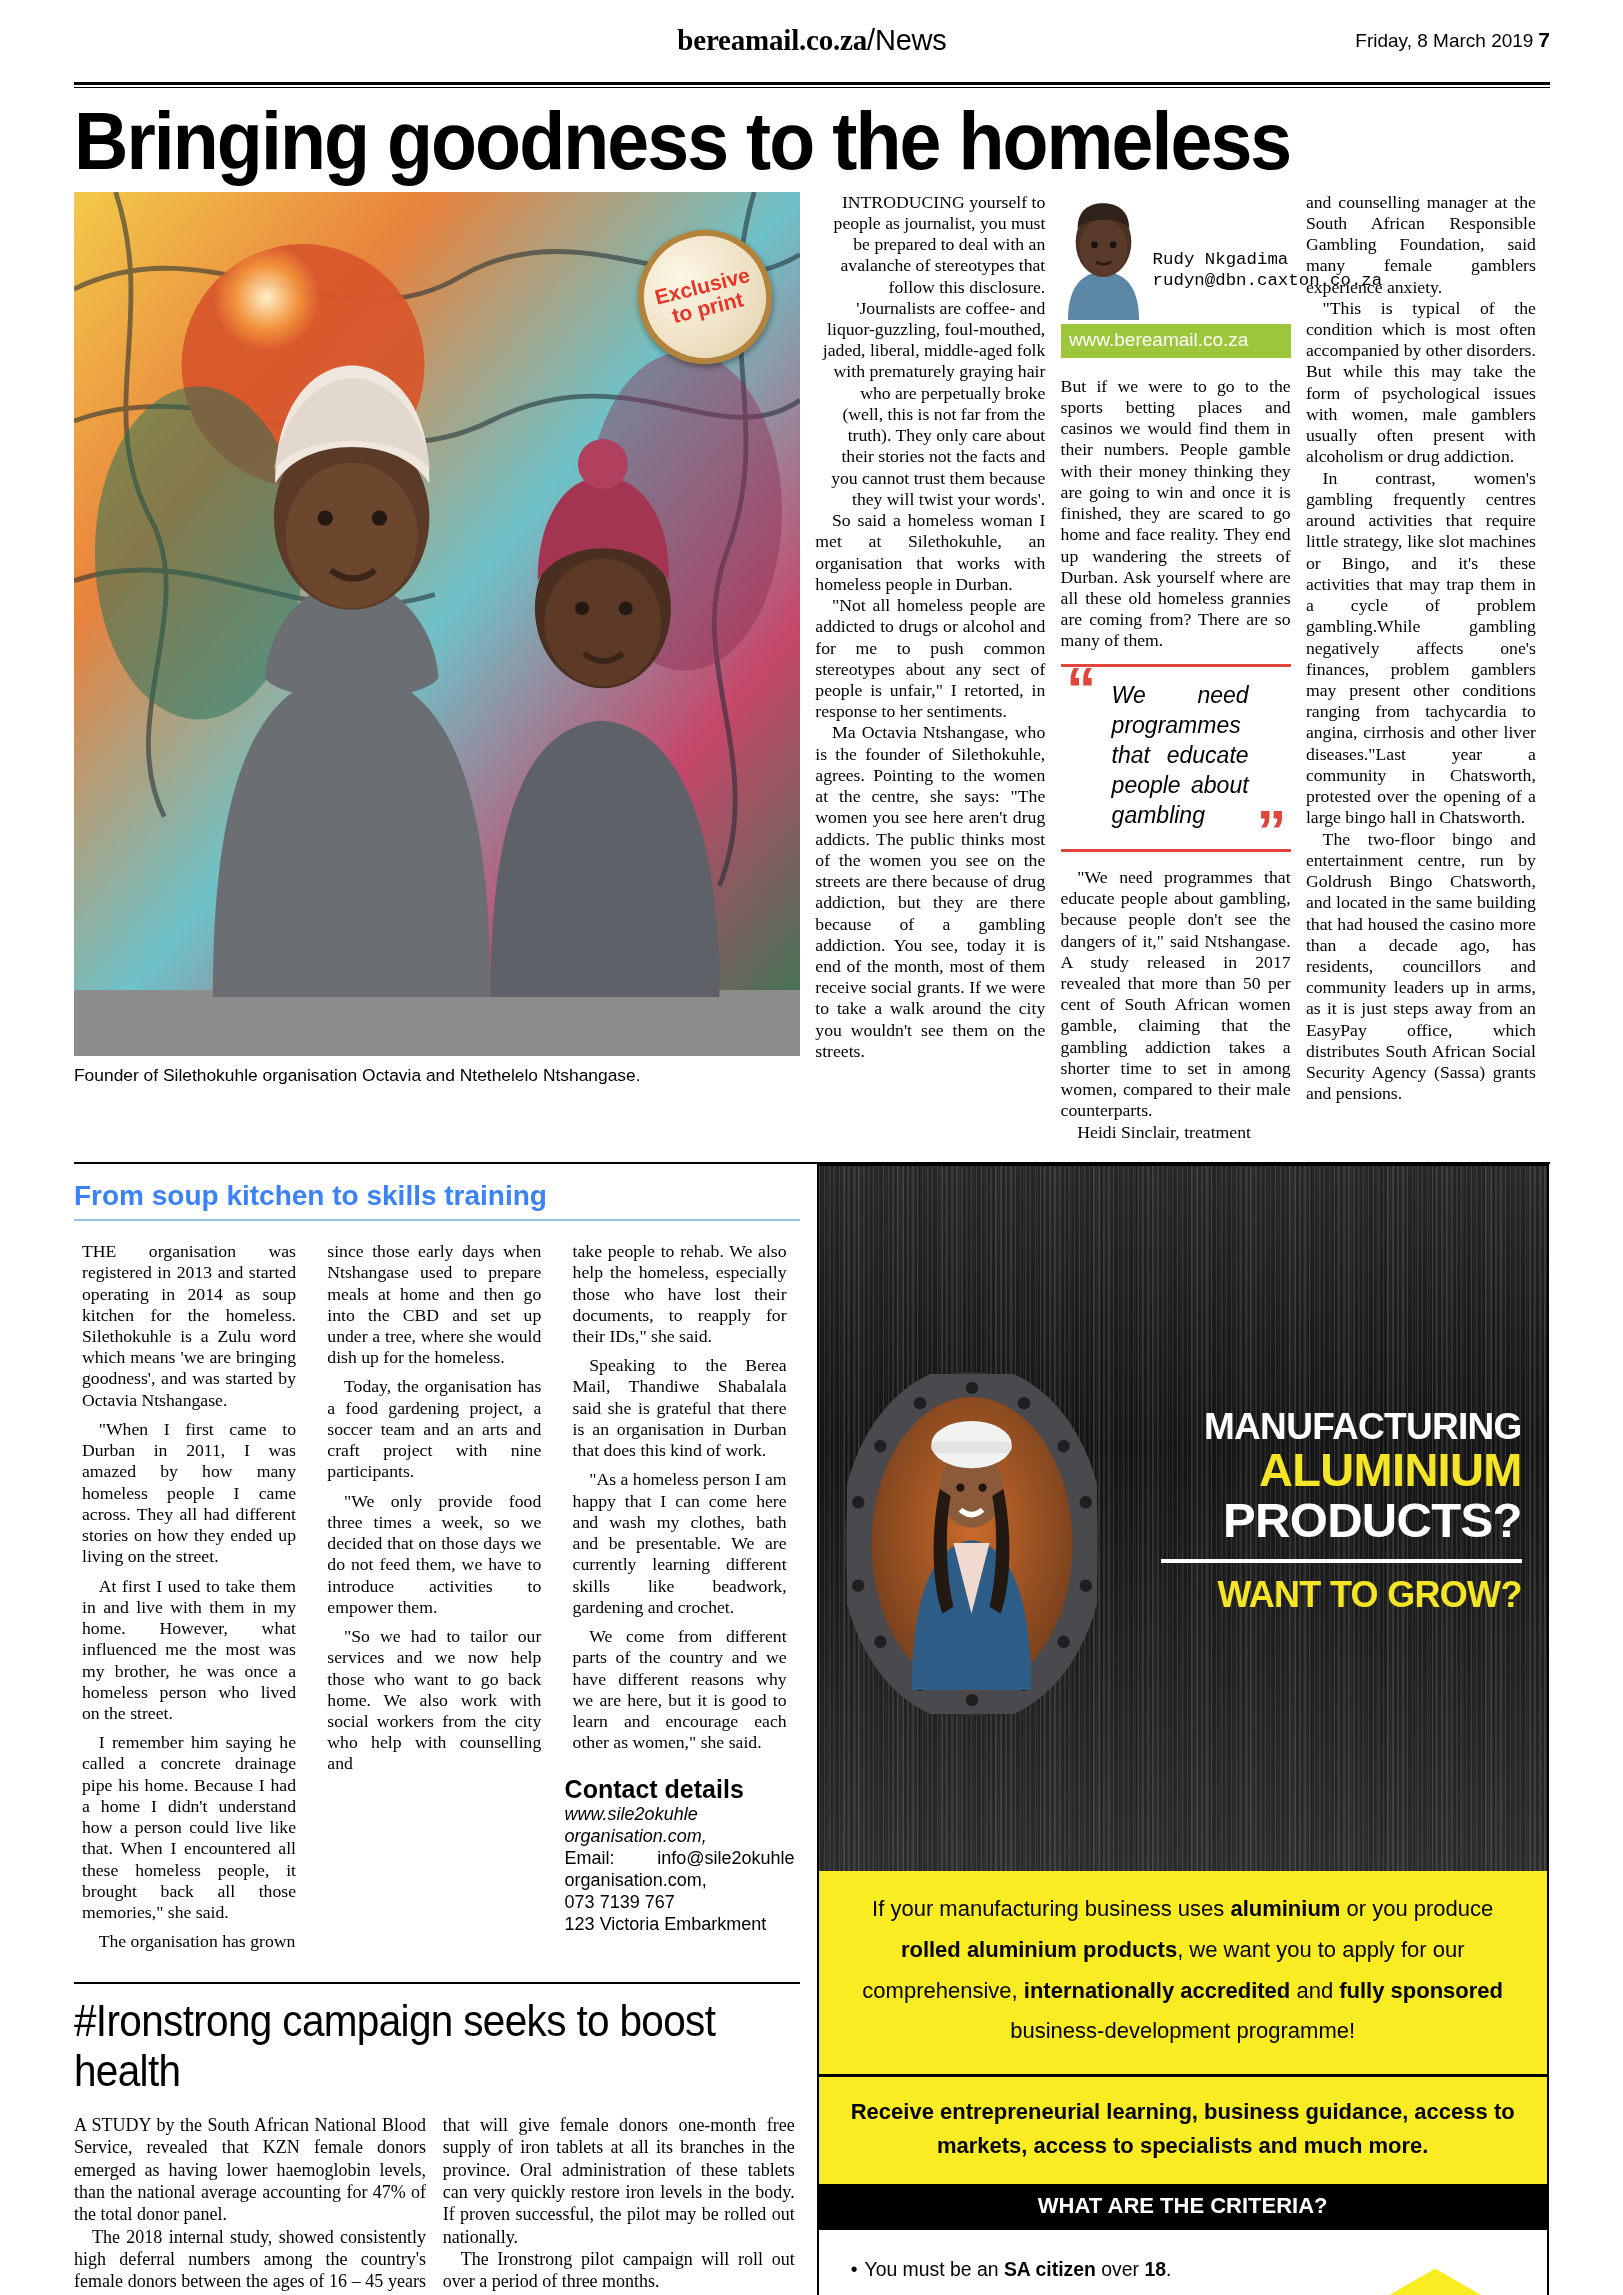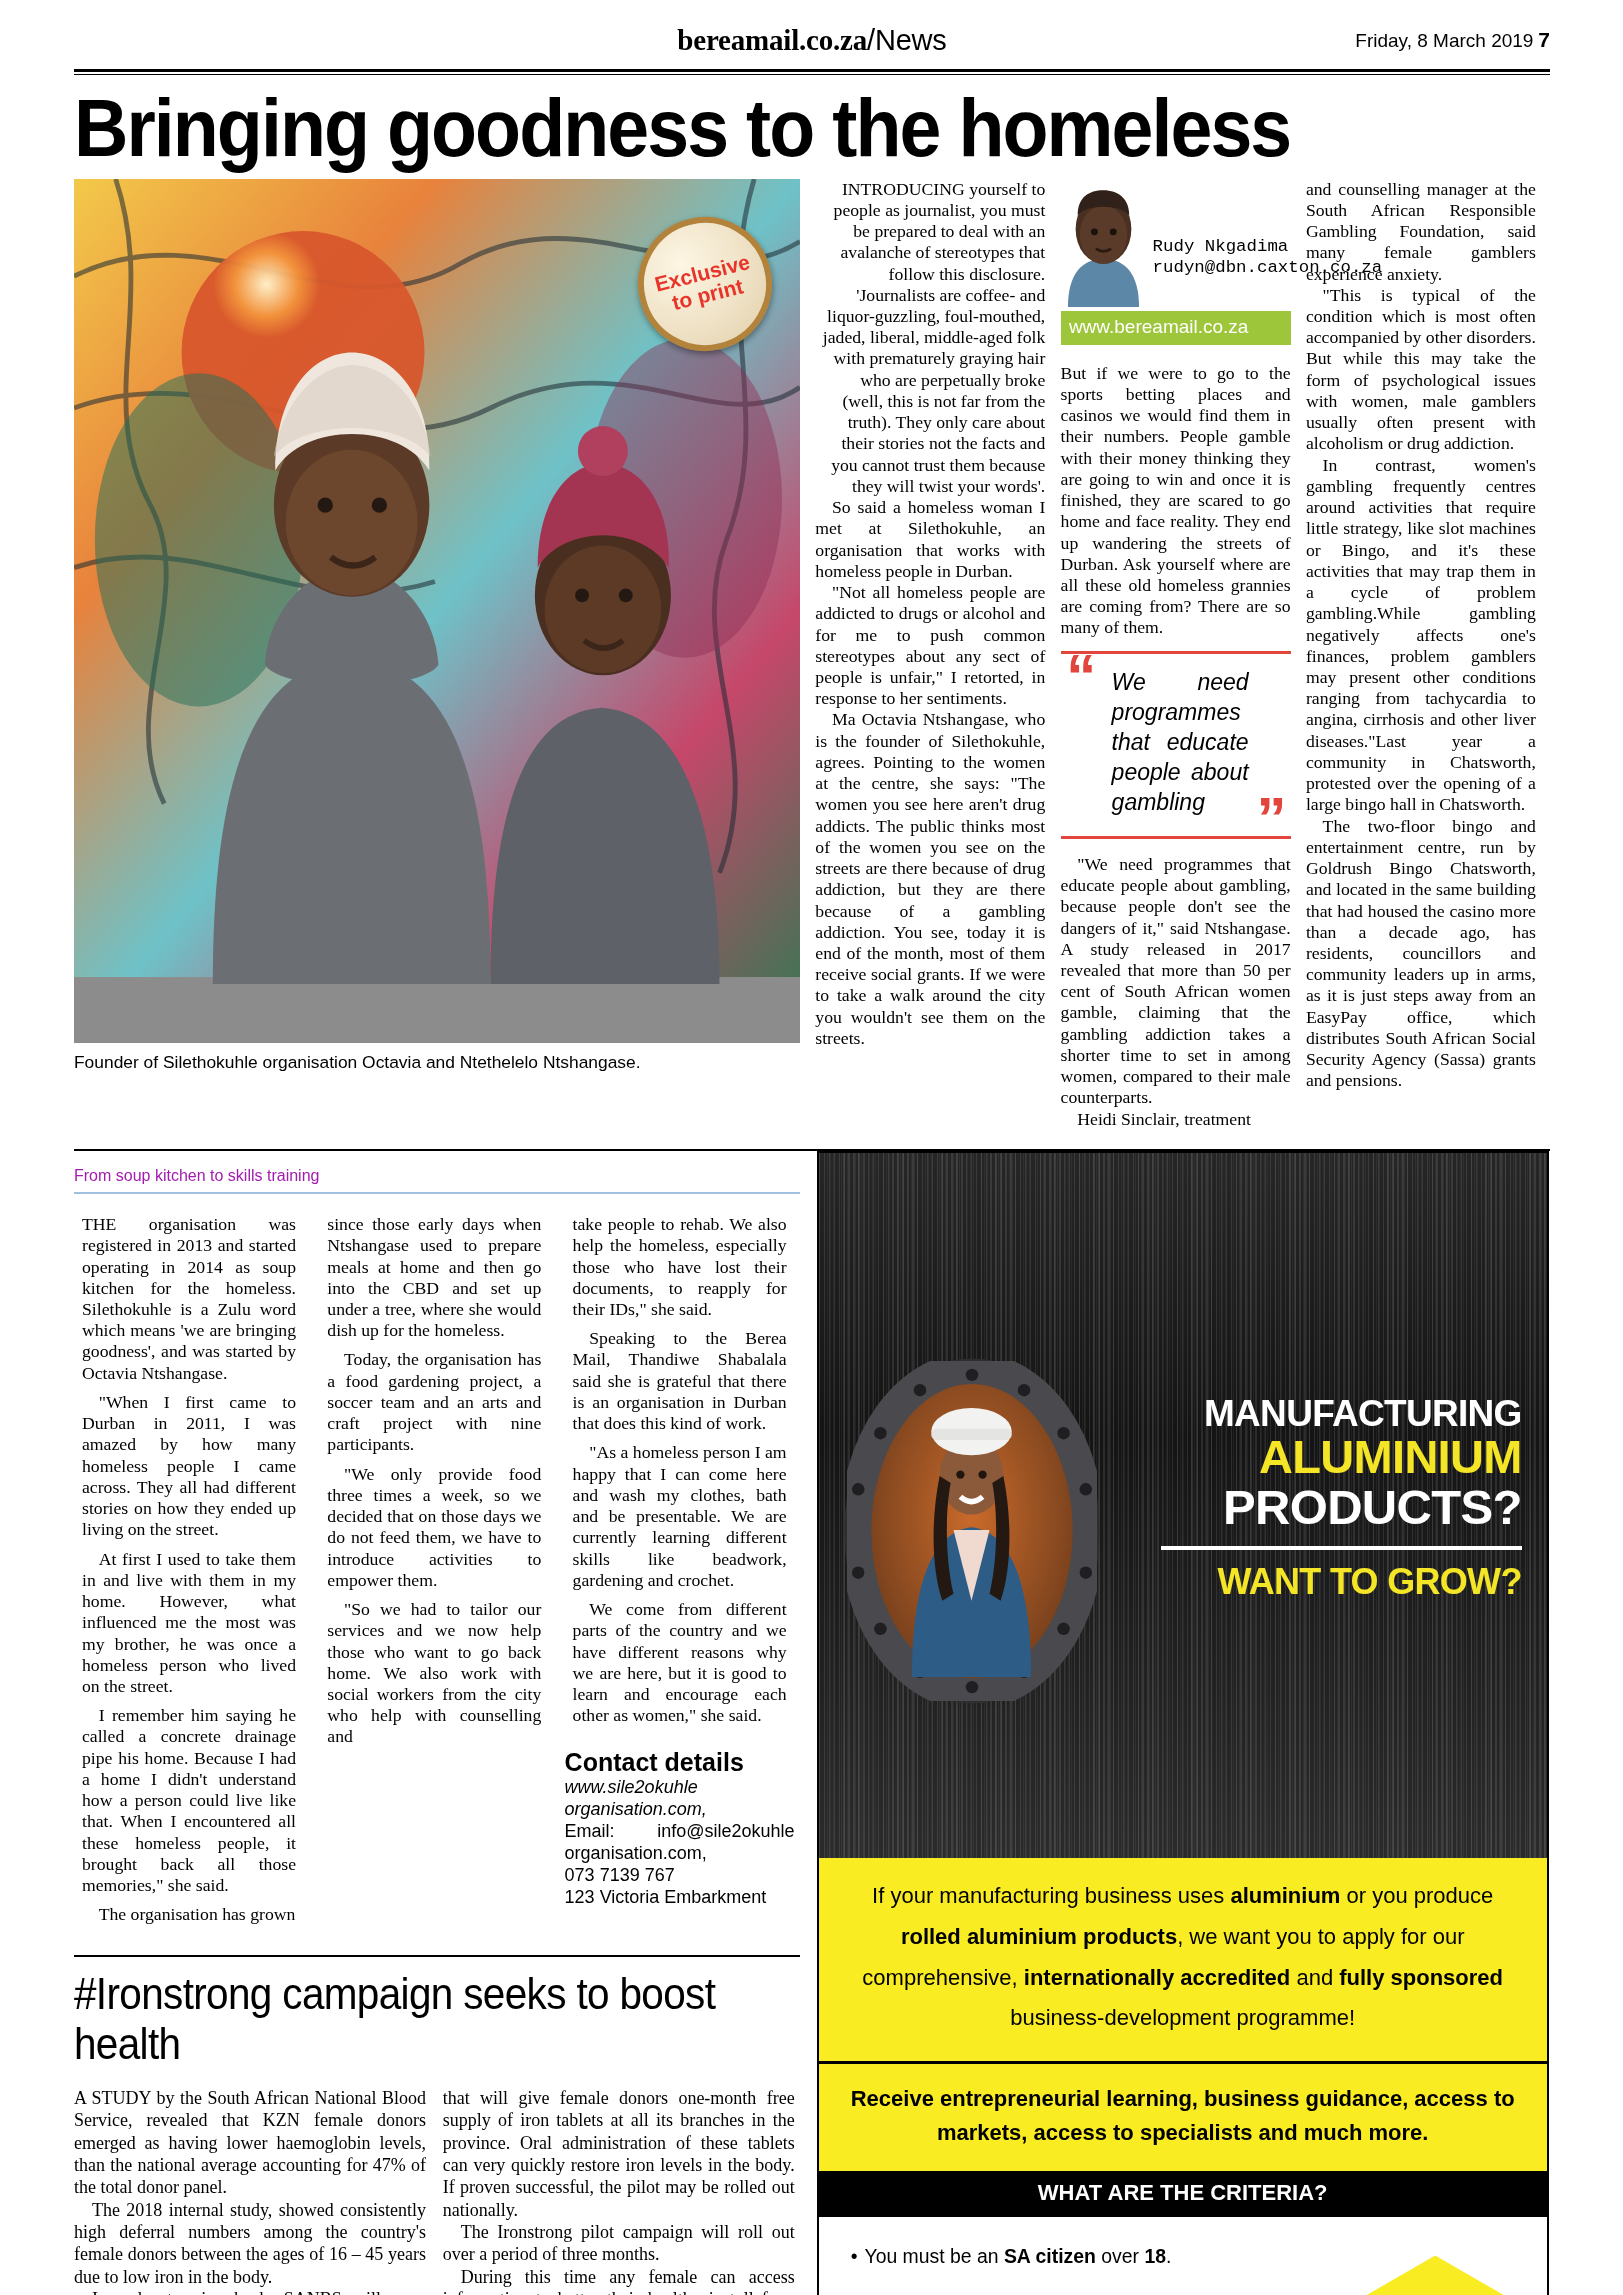--- a/index.html
+++ b/index.html
@@ -1,20 +1,20 @@
 <!DOCTYPE html>
 <html style="font-size:11px"><head>
 <meta charset="utf-8">
 <style>
   html,body{margin:0;padding:0;background:#fff;}
   body{width:1624px;height:2295px;font-family:"Liberation Serif",serif;color:#000;-webkit-font-smoothing:none;}
   .page{position:relative;width:1624px;height:2295px;background:#fff;box-sizing:border-box;padding:0 74px;}
 
   
-  .masthead{position:relative;height:50px;padding-top:13px;}
+  .masthead{position:relative;height:50px;padding-top:26px;}
   .mast-center{position:absolute;left:0;right:0;top:23.6px;text-align:center;font-size:29px;letter-spacing:-0.2px;}
   .mast-center .dom{font-family:"Liberation Serif",serif;font-weight:bold;}
   .mast-center .sec{font-family:"Liberation Sans",sans-serif;font-weight:normal;}
   .mast-date{position:absolute;right:0;top:28px;font-family:"Liberation Sans",sans-serif;font-size:19px;}
   .mast-date .pg{font-weight:bold;font-size:21px;margin-left:4.9px;}
   .mast-rule{border-top:3.5px solid #000;border-bottom:0.7px solid #000;height:2.8px;margin-top:5.6px;}
 
   
   .headline{font-family:"Liberation Sans",sans-serif;font-weight:bold;font-size:81px;line-height:1.0;
             letter-spacing:-2.1px;margin:12.5px 0 9.7px 0;transform:scaleX(.93);transform-origin:left center;}
@@ -57,21 +57,21 @@
              padding:4.2px 42px 0 51px;}
 
   
   .hr-thin{border-top:2.1px solid #000;margin:19.4px 0 0 0;}
 
   
   .lower{display:flex;gap:16.7px;margin-top:0;}
   .left-stack{width:726px;}
   .right-stack{width:732px;border:2.1px solid #000;box-sizing:border-box;}
 
-  .subhead-blue{font-family:"Liberation Sans",sans-serif;font-weight:normal;color:#a21caf;font-size:16px;
+  .subhead-blue{font-family:"Liberation Sans",sans-serif;font-weight:bold;color:#3b82f6;font-size:28px;
                 padding:15.3px 0 7px 0;border-bottom:2.1px solid #9fc0df;margin-bottom:12.5px;}
   .three{display:flex;gap:15.3px;}
   .three .c{width:230px;font-size:17.7px;line-height:1.2;text-align:justify;}
   .three .c p{margin:8px;text-indent:16.7px;}
   .three .c p.first{text-indent:0;}
   .contact-h{font-family:"Liberation Sans",sans-serif;font-weight:bold;font-size:25px;margin-top:21px;}
   .contact-b{font-family:"Liberation Sans",sans-serif;font-size:18px;line-height:1.22;}
   .contact-b i{font-style:italic;}
 
   .hr-mid{border-top:2.8px solid #000;margin:21px 0 12.5px 0;}

